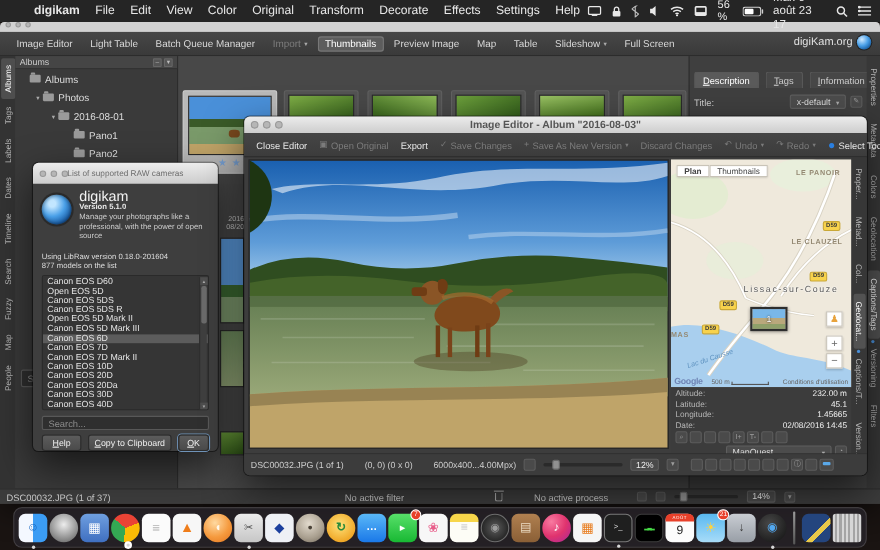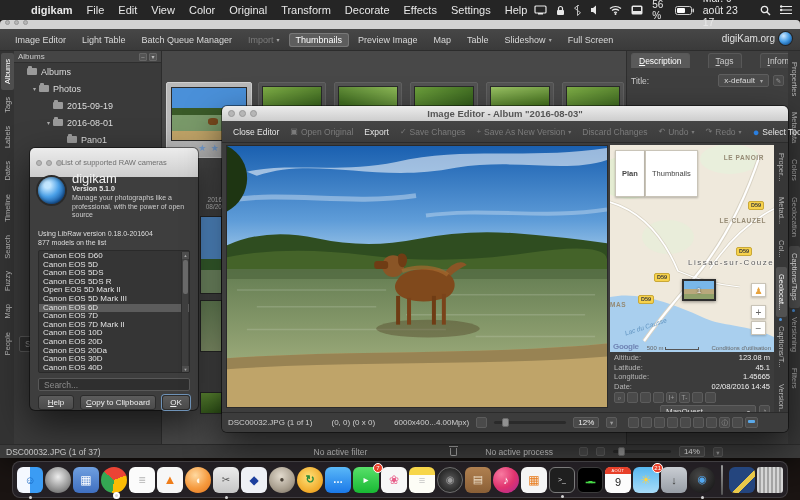--- a/index.html
+++ b/index.html
@@ -80,21 +80,21 @@
   .ph.person{background:radial-gradient(circle at 50% 55%,#caa37c 0 18%,transparent 19%),linear-gradient(160deg,#7fae46,#3a651e 60%)}
   .stars{font-size:9px;color:#7aa4d8;letter-spacing:1px;text-align:center}
   #strip{position:absolute;left:36px;top:117px;width:26px;height:248px;background:#474747;overflow:hidden}
   .cap{font-size:6.5px;color:#c9c9c9;line-height:7px;text-align:right;padding-right:2px}
   .sliver{position:absolute;left:2px;width:22px;border:1px solid #2a2a2a}
   .sv-sky{background:linear-gradient(180deg,#5b9bdf 0 55%,#3c6a32 55% 70%,#7e9a6e 70%)}
   .sv-water{background:linear-gradient(180deg,#6f8d5e,#93a577)}
   .sv-green{background:linear-gradient(160deg,#6da03c,#2e5317)}
   
   #rpanel{position:absolute;left:626px;top:0;width:162px;height:393px;background:#3f3f3f;border-left:1px solid #2e2e2e;padding:2px 4px}
-  #rtabs{display:flex;gap:18px;margin-top:0}
+  #rtabs{display:flex;gap:6px;margin-top:12px}
   .rtab{font-size:8.5px;color:#ccc;background:#474747;border:1px solid #585858;border-bottom:none;
     border-radius:3px 3px 0 0;padding:2px 7px}
   .rtab::first-letter{text-decoration:underline}
   .rtab.active{background:#5a5a5a;color:#fff}
   #title-row{display:flex;align-items:center;margin-top:6px;gap:4px;font-size:8.5px;color:#ccc}
   .sel{display:flex;align-items:center;gap:5px;background:#4c4c4c;border:1px solid #5e5e5e;border-radius:2px;
     font-size:8px;color:#ddd;padding:1px 5px;white-space:nowrap}
   .sel .cg{font-size:6px;color:#aaa}
   .sq{width:11px;height:11px;background:#4a4a4a;border:1px solid #5c5c5c;border-radius:2px;flex:none;
     font-size:6.5px;color:#9c9c9c;text-align:center;line-height:10px}
@@ -134,21 +134,21 @@
   .etb .ic{font-size:8px}.etb .ic:empty{display:none}
   .etb .cg{font-size:6px}.etb .cg:empty{display:none}
   .etb.disabled{color:#7b7b7b}
   .etb.tool .ic{color:#2a7fe0;font-size:11px;line-height:8px}
   #ed-canvas{position:absolute;left:4px;top:39px;width:382px;height:263px;background:#222;border:1px solid #2a2a2a}
   #ed-canvas svg{display:block;width:100%;height:100%}
   
   #ed-map{position:absolute;left:388px;top:39px;width:164px;height:207px;background:#efe9dc;overflow:hidden}
   #ed-map svg{position:absolute;left:0;top:0}
   .map-btn{position:absolute;top:5px;background:#fff;border:1px solid #c9c4b8;font-size:7.5px;color:#444;
-    padding:18px 6px;box-shadow:0 1px 2px rgba(0,0,0,.25)}
+    padding:0 6px;box-shadow:0 1px 2px rgba(0,0,0,.25)}
   .map-lbl{position:absolute;font-size:6.5px;color:#958a74;letter-spacing:.6px;font-weight:bold;white-space:nowrap}
   .map-town{position:absolute;font-size:8px;color:#5a5a5a;letter-spacing:1.5px;white-space:nowrap;text-shadow:0 0 2px #fff,0 0 2px #fff}
   .d59{position:absolute;background:#f7d24c;border:1px solid #c9a838;border-radius:2px;font-size:5.5px;
     font-weight:bold;color:#3a3a3a;padding:0 2px;line-height:7px}
   #lake-lbl{position:absolute;font-size:6.5px;font-style:italic;color:#5f93c0;transform:rotate(-18deg);white-space:nowrap}
   #marker{position:absolute;width:34px;height:22px;border:2px solid #2e2e2e;
     background:linear-gradient(180deg,#79b7e8 0 45%,#b9a87c 45% 75%,#8fa06a 75%);box-shadow:0 1px 3px rgba(0,0,0,.4);
     color:#fff;font-size:8px;text-align:center;line-height:20px;text-shadow:0 0 2px #000}
   .mapsq{position:absolute;width:15px;height:14px;background:#fff;border:1px solid #c9c4b8;color:#666;
     font-size:10px;text-align:center;line-height:13px;box-shadow:0 1px 2px rgba(0,0,0,.2)}
@@ -169,21 +169,21 @@
     flex-direction:column;align-items:center;padding-top:3px;gap:2px}
   
   #ed-status{position:absolute;left:0;top:306px;width:566px;height:20px;background:#3c3c3c;border-top:1px solid #2b2b2b;
     display:flex;align-items:center;font-size:8px;color:#cfcfcf;padding:0 6px;gap:7px;border-radius:0 0 5px 5px}
   #ed-icons{display:flex;gap:2px;margin-left:4px}
   .monitor{width:13px;height:11px;background:#4a4a4a;border:1px solid #5c5c5c;border-radius:2px;position:relative}
   .monitor::before{content:"";position:absolute;left:2px;top:2px;right:2px;bottom:4px;background:#5aa8e8;border-radius:1px}
 
   
   #dialog{left:30px;top:148px;width:168px;height:262px;background:#3e3e3e;z-index:15}
-  #dialog .titlebar{height:29px}
+  #dialog .titlebar{height:19px}
   #dialog .wt{font-size:7.5px;color:#6e6e6e;font-weight:normal}
   #dialog .tl span{width:6px;height:6px}
   #dlg-body{position:absolute;left:0;top:13px;width:168px;height:249px;padding:4px 8px}
   #dlg-logo{position:absolute;left:8px;top:16px;width:27px;height:27px;border-radius:50%;
     background:radial-gradient(circle at 35% 30%,#c2e6ff 0 12%,#4aa0e8 45%,#14549c 78%,#0b3a6e);
     box-shadow:0 0 0 2px #2a2a2a,inset 0 0 4px rgba(0,0,0,.5)}
   #dlg-app{position:absolute;left:42px;top:10px;font-size:13px;color:#f2f2f2}
   #dlg-ver{position:absolute;left:42px;top:24px;font-size:7px;font-weight:bold;color:#e8e8e8}
   #dlg-desc{position:absolute;left:42px;top:33px;width:118px;font-size:7px;line-height:8.6px;color:#cecece}
   #dlg-libraw{position:absolute;left:8px;top:69px;font-size:7px;color:#dedede}
@@ -413,25 +413,20 @@
               <span class="folder"></span>
               <span>Albums</span>
             </div>
 
             <div class="ti d1">
               <span class="arrow">▾</span>
               <span class="folder"></span>
               <span>Photos</span>
             </div>
 
-            <div class="ti d2">
-              <span class="arrow"></span>
-              <span class="folder"></span>
-              <span>2015-09-19</span>
-            </div>
 
 
             <div class="ti d2">
               <span class="arrow">▾</span>
               <span class="folder"></span>
               <span>2016-08-01</span>
             </div>
 
             <div class="ti d3">
               <span class="arrow"></span>
@@ -675,21 +670,21 @@
           <path d="M-4,56 C28,64 52,88 68,126" stroke-width="1.6"></path>
           <path d="M168,62 C142,74 118,96 100,124" stroke-width="1.6"></path>
           <path d="M68,126 C86,134 108,140 130,142" stroke-width="1.2"></path>
         </g>
       </svg>
       <span class="map-btn" style="left:5px;font-weight:bold">Plan</span>
       <span class="map-btn" style="left:35px">Thumbnails</span>
       <span class="map-lbl" style="right:10px;top:9px">LE PANOIR</span>
       <span class="map-lbl" style="right:8px;top:72px">LE CLAUZEL</span>
       <span class="map-lbl" style="left:0px;top:156px">MAS</span>
-      <span class="map-town" style="left:78px;top:113px">Lissac-sur-Couze</span>
+      <span class="map-town" style="left:66px;top:113px">Lissac-sur-Couze</span>
       <span class="d59" style="left:138px;top:56px">D59</span>
       <span class="d59" style="left:126px;top:102px">D59</span>
       <span class="d59" style="left:44px;top:128px">D59</span>
       <span class="d59" style="left:28px;top:150px">D59</span>
       <span id="lake-lbl" style="left:14px;top:178px">Lac du Causse</span>
       <div id="marker" style="left:72px;top:134px"><span>1</span></div>
       <span class="mapsq" style="right:8px;top:138px"><span id="pegman">♟</span></span>
       <span class="mapsq" style="right:8px;top:160px">+</span>
       <span class="mapsq" style="right:8px;top:176px">−</span>
       <div id="map-foot">
@@ -700,21 +695,21 @@
           </span>
         <span id="terms">Conditions d'utilisation</span>
       </div>
     </div>
 
     <div id="geo">
       <div>
 
           <div class="geo-row">
             <span class="gl">Altitude:</span>
-            <span class="gv">123.08 m</span>
+            <span class="gv">232.00 m</span>
           </div>
 
           <div class="geo-row">
             <span class="gl">Latitude:</span>
             <span class="gv">45.1</span>
           </div>
 
           <div class="geo-row">
             <span class="gl">Longitude:</span>
             <span class="gv">1.45665</span>
@@ -792,21 +787,21 @@
       <div id="dlg-logo"></div>
       <div id="dlg-app">digikam</div>
       <div id="dlg-ver">Version 5.1.0</div>
       <div id="dlg-desc">Manage your photographs like a professional, with the power of open source</div>
       <div id="dlg-libraw">Using LibRaw version 0.18.0-201604</div>
       <div id="dlg-models">877 models on the list</div>
       <div id="dlg-list">
         <div>
 
         <div class="cam">Canon EOS D60</div>
-            <div class="cam">Canon EOS 5D</div>
+            <div class="cam">Open EOS 5D</div>
             <div class="cam">Canon EOS 5DS</div>
             <div class="cam">Canon EOS 5DS R</div>
             <div class="cam">Open EOS 5D Mark II</div>
             <div class="cam">Canon EOS 5D Mark III</div>
             <div class="cam selected">Canon EOS 6D</div>
             <div class="cam">Canon EOS 7D</div>
             <div class="cam">Canon EOS 7D Mark II</div>
             <div class="cam">Canon EOS 10D</div>
             <div class="cam">Canon EOS 20D</div>
             <div class="cam">Canon EOS 20Da</div>

